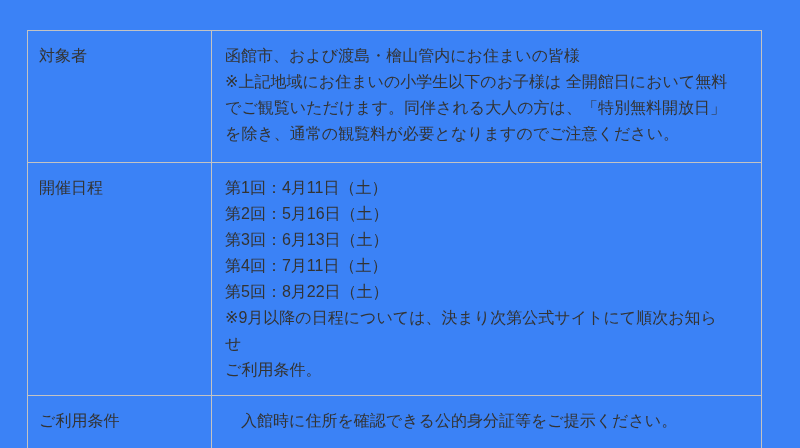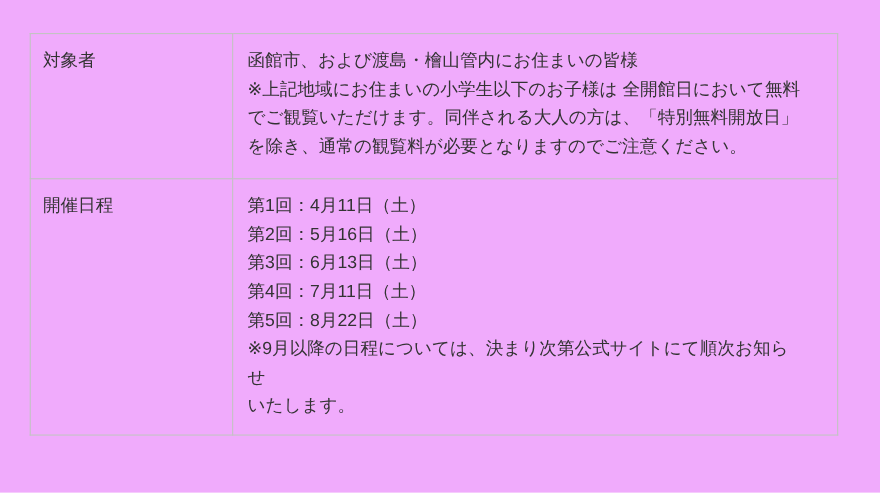--- a/index.html
+++ b/index.html
@@ -5,21 +5,21 @@
   html, body {
     margin: 0;
     padding: 0;
     background: #ffffff;
     font-family: "Liberation Sans", "DejaVu Sans", sans-serif;
   }
   .stage {
     position: relative;
     width: 800px;
     height: 448px;
-    background: #f0abfc;
+    background: #3b82f6;
     overflow: hidden;
   }
   .info-table {
     position: absolute;
     left: 27px;
     top: 30px;
     width: 735px;
     border-collapse: collapse;
     table-layout: fixed;
   }
@@ -60,17 +60,21 @@
 を除き、通常の観覧料が必要となりますのでご注意ください。</td>
       </tr>
       <tr class="row-schedule">
         <th>開催日程</th>
         <td>第1回：4月11日（土）
 第2回：5月16日（土）
 第3回：6月13日（土）
 第4回：7月11日（土）
 第5回：8月22日（土）
 ※9月以降の日程については、決まり次第公式サイトにて順次お知らせ
-いたします。</td>
+ご利用条件。</td>
+      </tr>
+      <tr class="row-conditions">
+        <th>ご利用条件</th>
+        <td>　入館時に住所を確認できる公的身分証等をご提示ください。</td>
       </tr>
     </tbody>
   </table>
 </div>
 
 </body></html>

